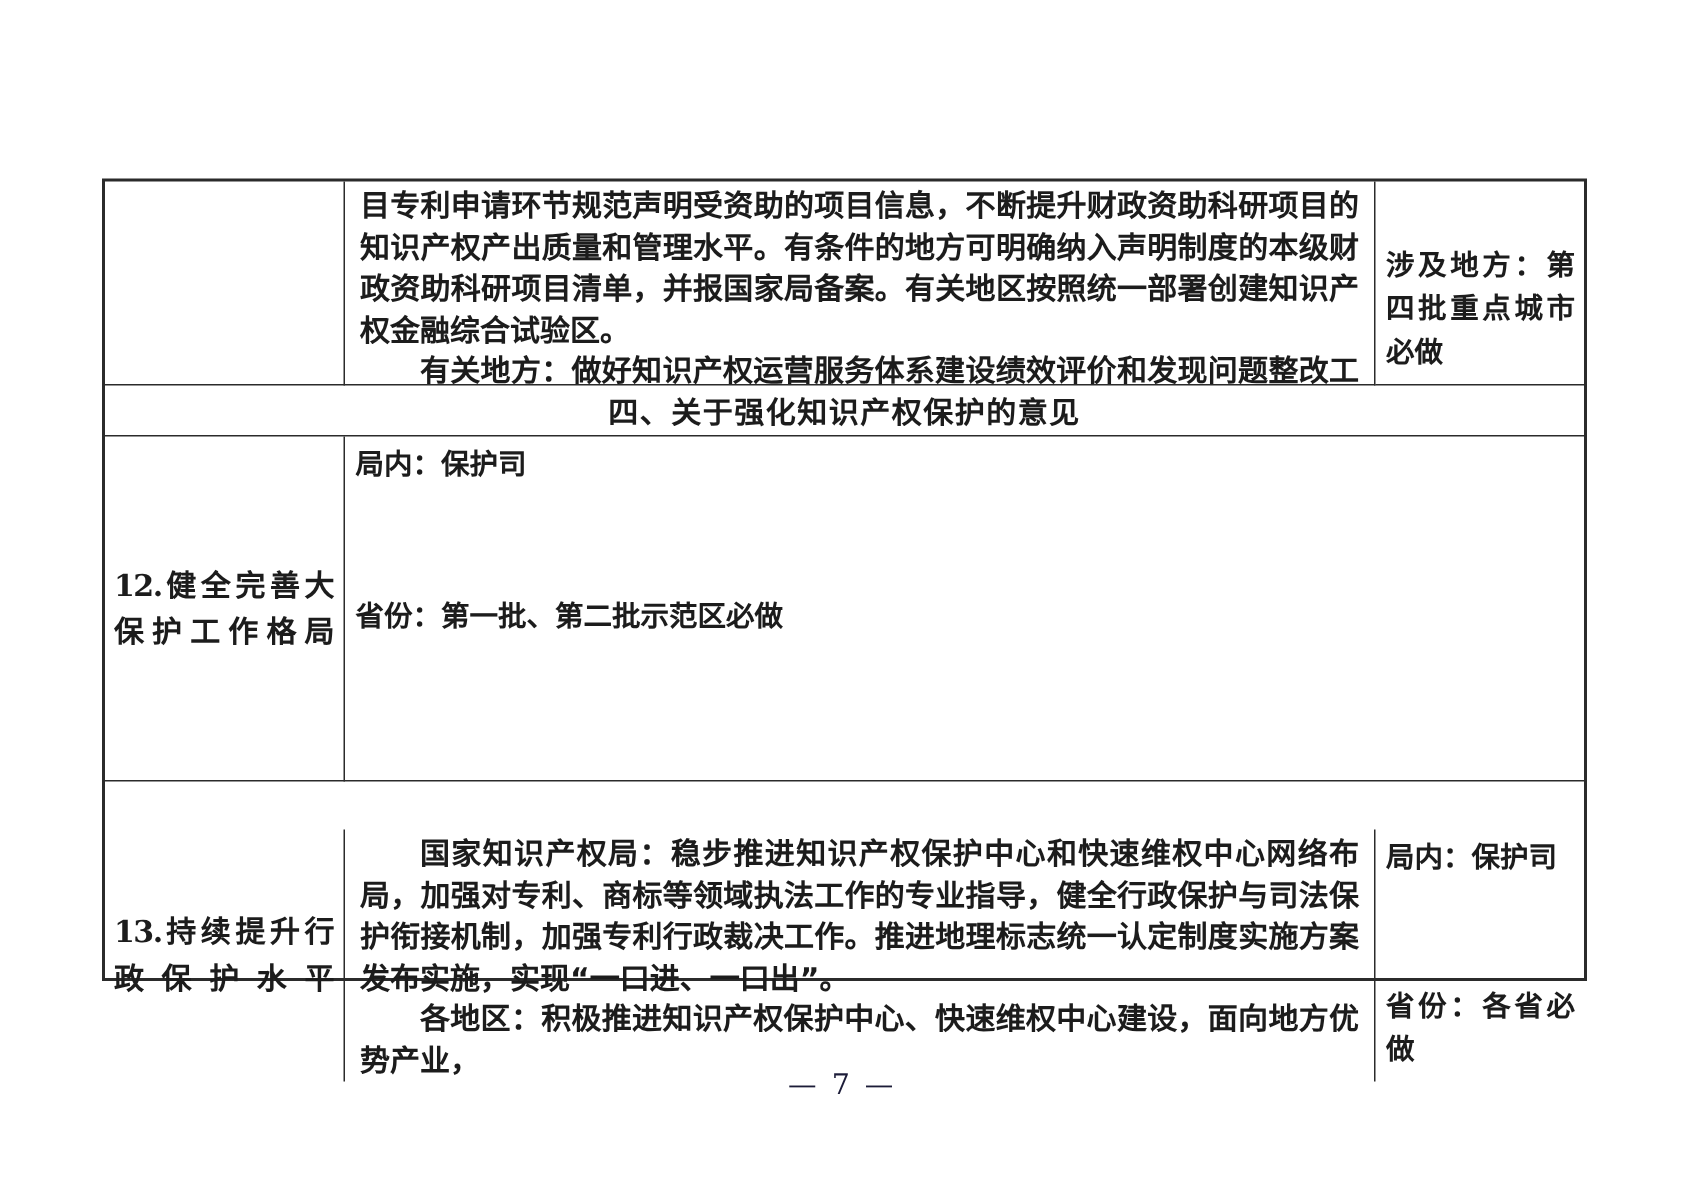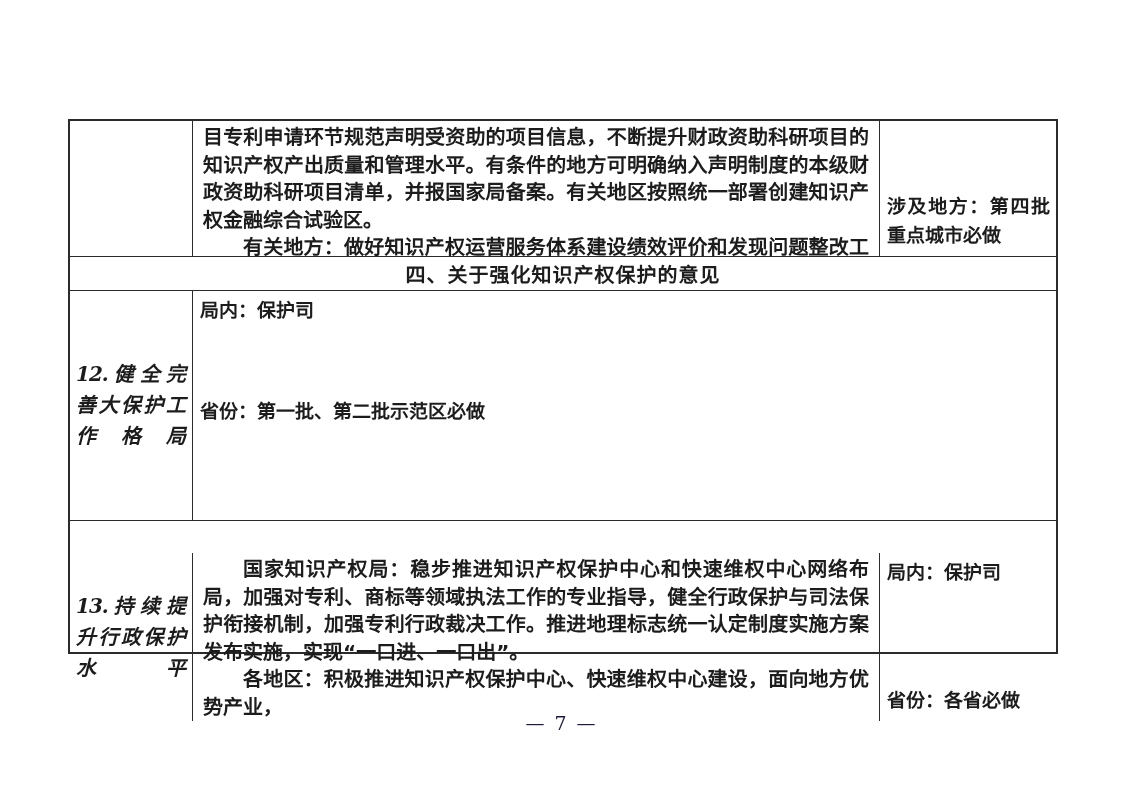--- a/index.html
+++ b/index.html
@@ -44,21 +44,21 @@
   .trow.r-12     { height: 230px; }
   .trow.r-13     { flex: 1; }
   .cell {
     box-sizing: border-box;
     border-right: 1.5px solid #2b2b2b;
     border-bottom: 1.5px solid #2b2b2b;
     overflow: hidden;
   }
   .cell.last-col { border-right: none; }
   .trow.r-13 .cell { border-bottom: none; margin-top: 32px; }
-  .col-task { width: 123px; font-style: italic; }
+  .col-task { width: 160px; }
   .col-body { width: 687px; }
   .col-note { flex: 1; }
 
   .task-cell {
     display: flex;
     align-items: center;
     padding: 0 6px;
     font-size: 20px;
     line-height: 31px;
     font-weight: 600;

